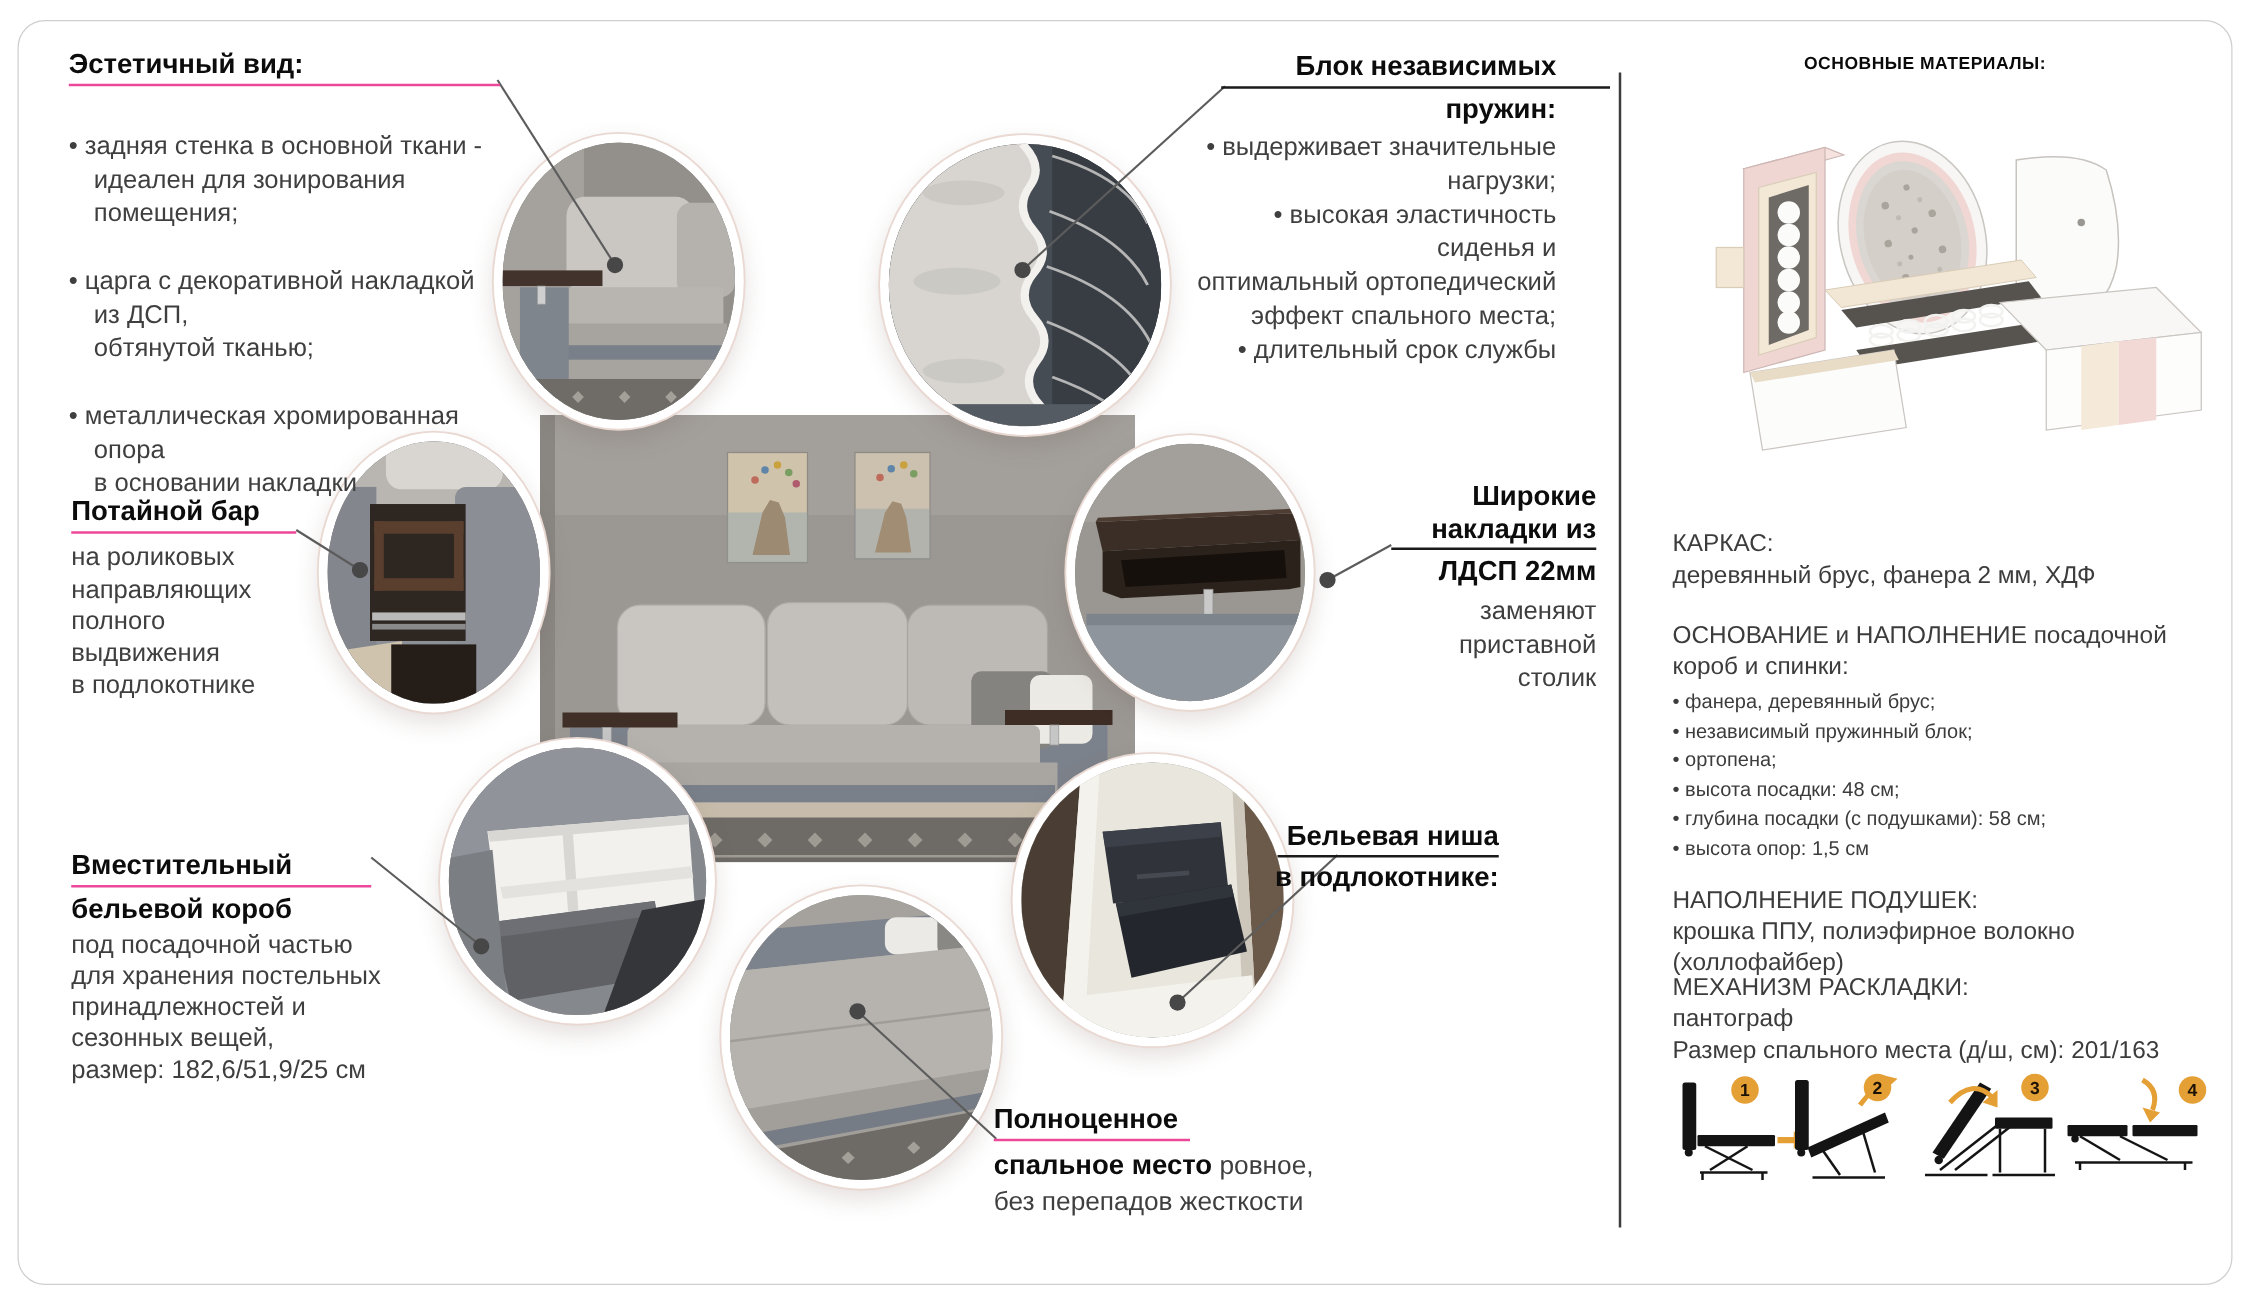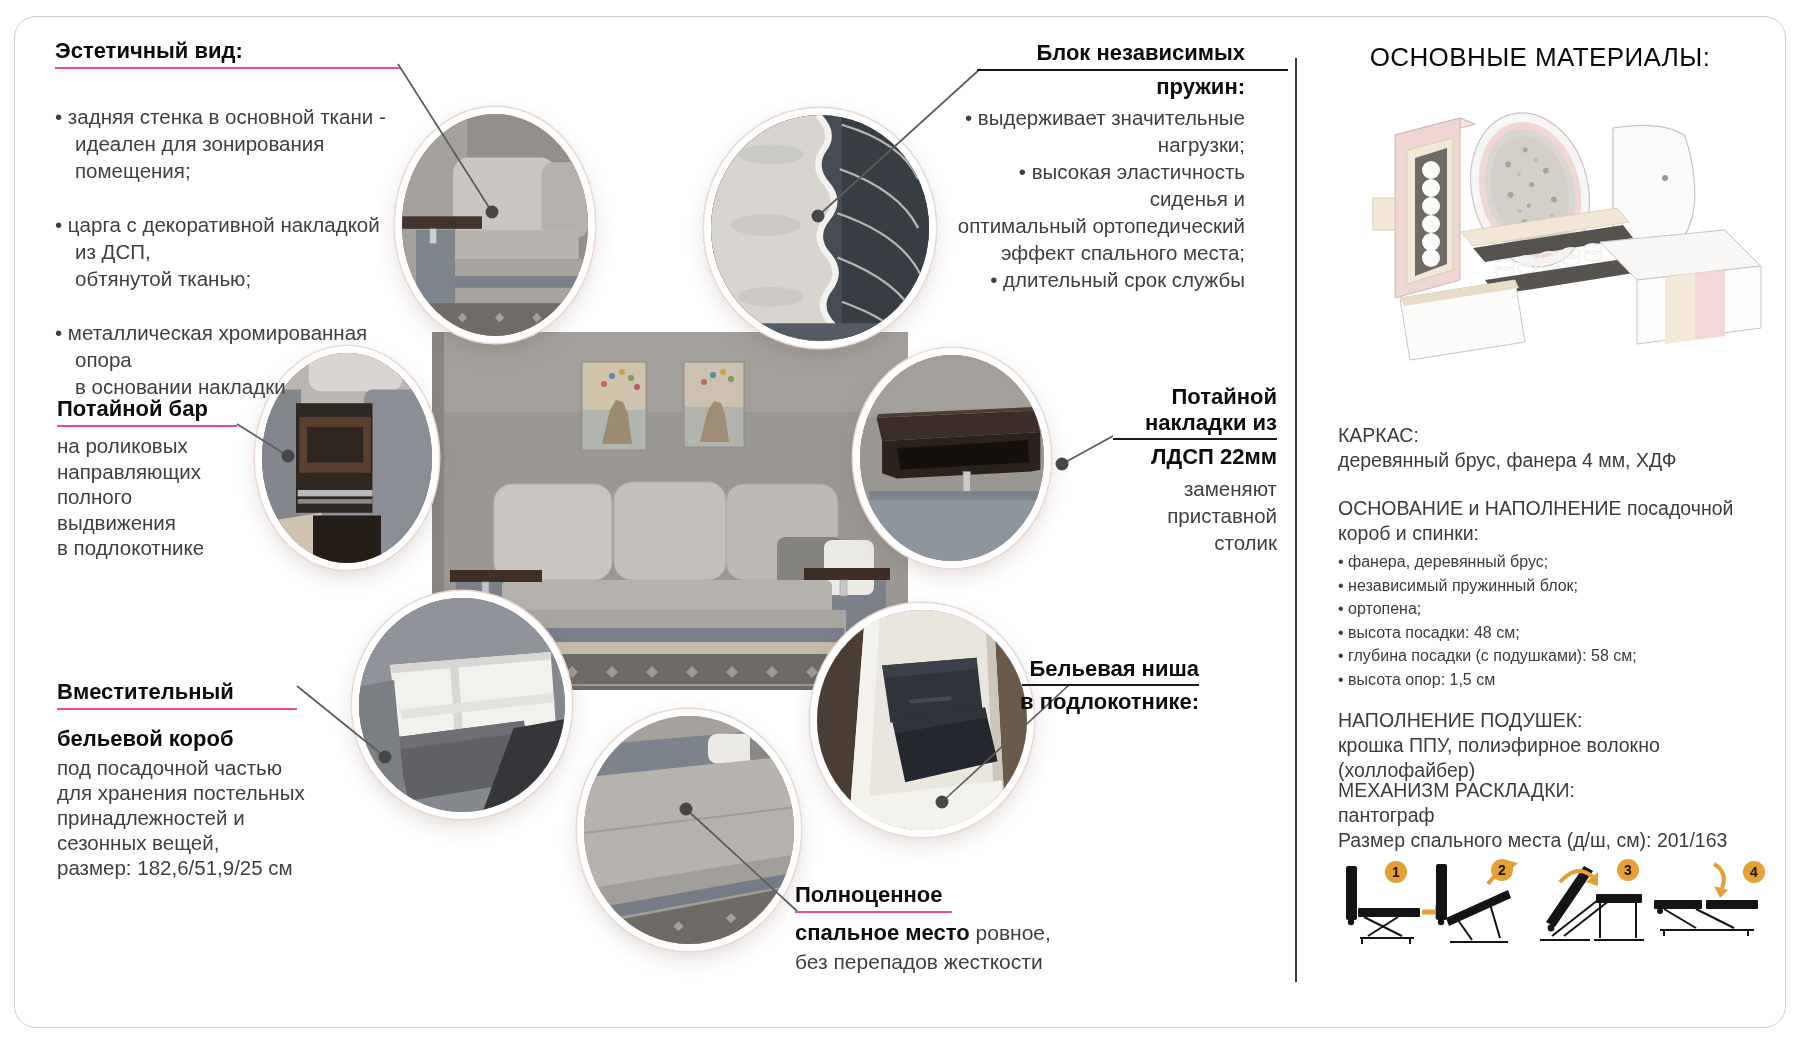--- a/index.html
+++ b/index.html
@@ -14,21 +14,21 @@
   .c-body{font-size:20.5px;line-height:27px;color:#3f3f3f;white-space:pre-line;}
   .bullet-item{padding-left:20px;text-indent:-20px;white-space:pre-line;}
   .ta-r{text-align:right;}
   .circle{position:absolute;border-radius:50%;border:7px solid #fff;box-sizing:border-box;
        overflow:hidden;background:#8d8a86;
        box-shadow:0 0 0 1.5px #e9d9d2, 0 8px 20px rgba(100,70,60,.18);}
   .circle svg{display:block;width:100%;height:100%;}
   .photo{position:absolute;overflow:hidden;}
   .rp-text{font-size:19.5px;line-height:25px;color:#3c3c3c;white-space:pre-line;}
   .rp-items{font-size:16px;line-height:23.5px;color:#3c3c3c;white-space:pre-line;}
-  .materials-title{font-weight:normal;font-size:26px;letter-spacing:.4px;color:#0a0a0a;text-align:center;}
+  .materials-title{font-weight:bold;font-size:14px;letter-spacing:.4px;color:#0a0a0a;text-align:center;}
   .step{position:absolute;}
   .overlay{position:absolute;left:0;top:0;width:1800px;height:1042px;pointer-events:none;z-index:30;}
   .txt{z-index:40;}
   .circ-z{z-index:20;}
   .photo-z{z-index:10;}
 </style>
 </head>
 <body>
 
 <div class="page-border"></div>
@@ -263,32 +263,32 @@
 <div class="abs txt" style="left:57px;top:396px;width:230px">
   <div class="c-title u" style="width:180px">Потайной бар</div>
   <div class="c-body" style="margin-top:6px;line-height:25.5px">на роликовых
 направляющих
 полного
 выдвижения
 в подлокотнике</div>
 </div>
 
 <div class="abs txt ta-r" style="left:1030px;top:384px;width:247px">
-  <div class="c-title">Потайной</div>
+  <div class="c-title">Широкие</div>
   <div class="c-title">накладки из</div>
   <div style="width:164px;margin-left:auto;border-bottom:2px solid #1a1a1a;height:2px"></div>
   <div class="c-title" style="margin-top:4px">ЛДСП 22мм</div>
   <div class="c-body" style="margin-top:5px;line-height:27px">заменяют
 приставной
 столик</div>
 </div>
 
 <div class="abs txt" style="left:57px;top:679px;width:260px">
   <div class="c-title u" style="width:240px">Вместительный</div>
-  <div class="c-title" style="margin-top:16px">бельевой короб</div>
+  <div class="c-title" style="margin-top:4px">бельевой короб</div>
   <div class="c-body" style="margin-top:3px;line-height:25px">под посадочной частью
 для хранения постельных
 принадлежностей и
 сезонных вещей,
 размер: 182,6/51,9/25 см</div>
 </div>
 
 <div class="abs txt ta-r" style="left:952px;top:656px;width:247px">
   <div class="c-title">Бельевая ниша</div>
   <div style="width:177px;margin-left:auto;border-bottom:2px solid #1a1a1a;height:2px"></div>
@@ -369,21 +369,21 @@
     <polygon points="235,162 360,150 396,186 272,200" fill="#f8f7f5" stroke="#c9c5c1"></polygon>
     <polygon points="272,200 396,186 396,248 272,264" fill="#fdfdfc" stroke="#c9c5c1"></polygon>
     <polygon points="300,197 330,193 330,260 300,264" fill="#f5ead9"></polygon>
     <polygon points="330,193 360,190 360,256 330,260" fill="#f2d9d6"></polygon>
     <polygon points="35,218 150,200 160,262 45,280" fill="#fcfcfb" stroke="#c9c5c1"></polygon>
     <polygon points="35,218 150,200 154,208 39,226" fill="#e8dcc6"></polygon>
   </svg>
 </div>
 
 <div class="abs rp-text txt" style="left:1338px;top:423px;width:440px">КАРКАС:
-деревянный брус, фанера 4 мм, ХДФ</div>
+деревянный брус, фанера 2 мм, ХДФ</div>
 
 <div class="abs txt" style="left:1338px;top:496px;width:450px">
   <div class="rp-text">ОСНОВАНИЕ и НАПОЛНЕНИЕ посадочной
 короб и спинки:</div>
   <div class="rp-items" style="margin-top:4px">• фанера, деревянный брус;
 • независимый пружинный блок;
 • ортопена;
 • высота посадки: 48 см;
 • глубина посадки (с подушками): 58 см;
 • высота опор: 1,5 см</div>

